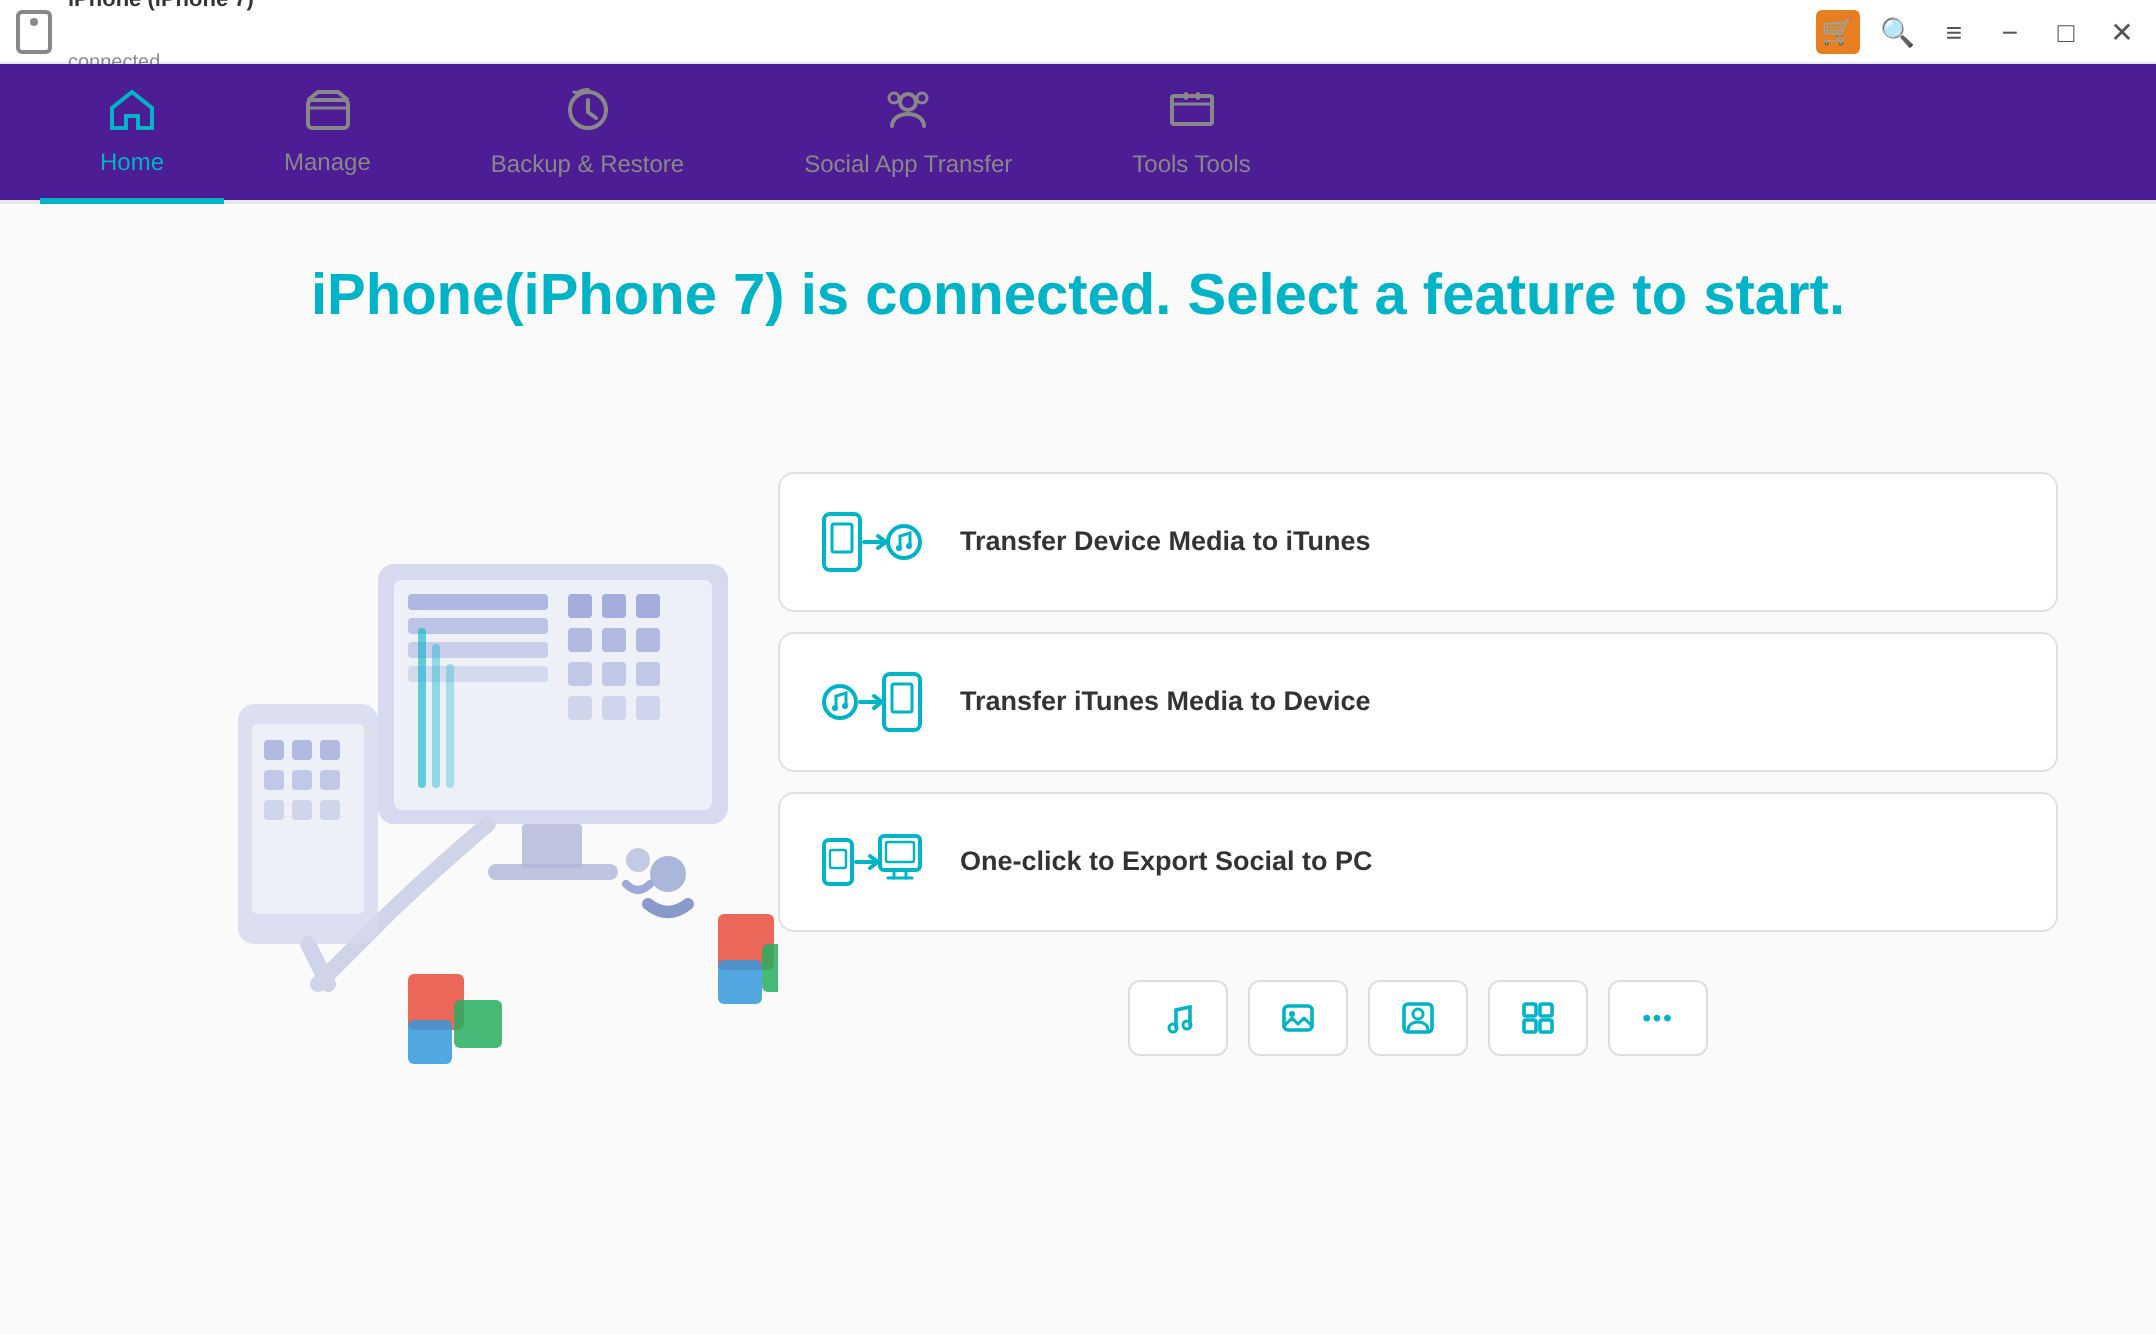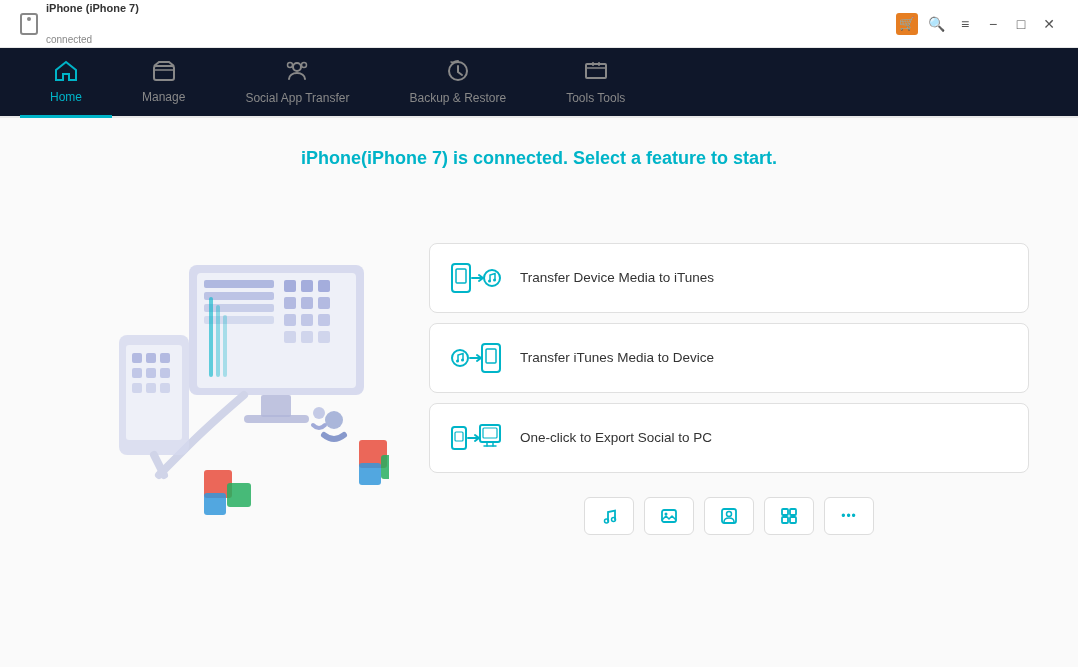--- a/index.html
+++ b/index.html
@@ -11,22 +11,22 @@
       overflow: hidden;
       display: flex;
       flex-direction: column;
     }
 
     
     .titlebar {
       display: flex;
       align-items: center;
       justify-content: space-between;
-      padding: 0 20px;
-      height: 48px;
+      padding: 0 8px;
+      height: 32px;
       background: #fff;
       border-bottom: 1px solid #e8e8e8;
     }
     .titlebar-left {
       display: flex;
       align-items: center;
       gap: 8px;
     }
     .device-icon {
       width: 18px;
@@ -84,21 +84,21 @@
       justify-content: center;
       font-size: 13px;
       cursor: pointer;
     }
 
     
     .navbar {
       display: flex;
       align-items: stretch;
       border-bottom: 2px solid #e8e8e8;
-      background: #0f172a;
+      background: #4c1d95;
       height: 70px;
       padding: 0 20px;
     }
     .nav-item {
       display: flex;
       flex-direction: column;
       align-items: center;
       justify-content: center;
       padding: 0 30px;
       cursor: pointer;
@@ -125,36 +125,36 @@
     .main {
       flex: 1;
       display: flex;
       flex-direction: column;
       align-items: center;
       padding: 30px 20px 20px;
       background: #fafafa;
     }
 
     .headline {
-      font-size: 18px;
+      font-size: 29px;
       color: #333;
-      margin-bottom: 26px;
+      margin-bottom: 47px;
       font-weight: 400;
     }
     .headline span {
       color: #00b4c8;
       font-weight: 600;
     }
 
     .content-area {
       display: flex;
-      gap: 40px;
       width: 100%;
       max-width: 980px;
-      align-items: flex-end;
+      align-items: center;
+      font-weight: bold;
     }
 
     
     .illustration {
       width: 340px;
       flex-shrink: 0;
       height: 340px;
       position: relative;
     }
 
@@ -261,39 +261,39 @@
         <path d="M2 10H22" stroke="#888" stroke-width="1.5"></path>
         <path d="M2 6L7 2H17L22 6" stroke="#888" stroke-width="2" fill="none"></path>
       </svg>
     </span>
     <span class="nav-label">Manage</span>
   </div>
 
   <div class="nav-item">
     <span class="nav-icon">
       <svg width="26" height="24" viewBox="0 0 26 24" fill="none">
+        <circle cx="13" cy="12" r="9" stroke="#888" stroke-width="2" fill="none"></circle>
+        <path d="M13 7V13L17 16" stroke="#888" stroke-width="2" stroke-linecap="round"></path>
+        <path d="M8 3.5C9.5 2.5 11.2 2 13 2" stroke="#888" stroke-width="2" stroke-linecap="round"></path>
+        <path d="M6 3L8 3.5L7 5.5" stroke="#888" stroke-width="1.5" stroke-linecap="round"></path>
+      </svg>
+    </span>
+    <span class="nav-label">Backup &amp; Restore</span>
+  </div>
+
+  <div class="nav-item">
+    <span class="nav-icon">
+      <svg width="26" height="24" viewBox="0 0 26 24" fill="none">
         <circle cx="13" cy="8" r="4" stroke="#888" stroke-width="2" fill="none"></circle>
         <path d="M5 20C5 16.5 8.5 14 13 14C17.5 14 21 16.5 21 20" stroke="#888" stroke-width="2" fill="none" stroke-linecap="round"></path>
         <circle cx="20" cy="6" r="2.5" stroke="#888" stroke-width="1.5" fill="none"></circle>
         <circle cx="6" cy="6" r="2.5" stroke="#888" stroke-width="1.5" fill="none"></circle>
       </svg>
     </span>
     <span class="nav-label">Social App Transfer</span>
-  </div>
-
-  <div class="nav-item">
-    <span class="nav-icon">
-      <svg width="26" height="24" viewBox="0 0 26 24" fill="none">
-        <circle cx="13" cy="12" r="9" stroke="#888" stroke-width="2" fill="none"></circle>
-        <path d="M13 7V13L17 16" stroke="#888" stroke-width="2" stroke-linecap="round"></path>
-        <path d="M8 3.5C9.5 2.5 11.2 2 13 2" stroke="#888" stroke-width="2" stroke-linecap="round"></path>
-        <path d="M6 3L8 3.5L7 5.5" stroke="#888" stroke-width="1.5" stroke-linecap="round"></path>
-      </svg>
-    </span>
-    <span class="nav-label">Backup &amp; Restore</span>
   </div>
 
   <div class="nav-item">
     <span class="nav-icon">
       <svg width="26" height="24" viewBox="0 0 26 24" fill="none">
         <rect x="3" y="5" width="20" height="14" rx="1" stroke="#888" stroke-width="2" fill="none"></rect>
         <path d="M3 9H23" stroke="#888" stroke-width="1.5"></path>
         <rect x="9" y="3" width="2" height="4" rx="1" fill="#888"></rect>
         <rect x="15" y="3" width="2" height="4" rx="1" fill="#888"></rect>
       </svg>

